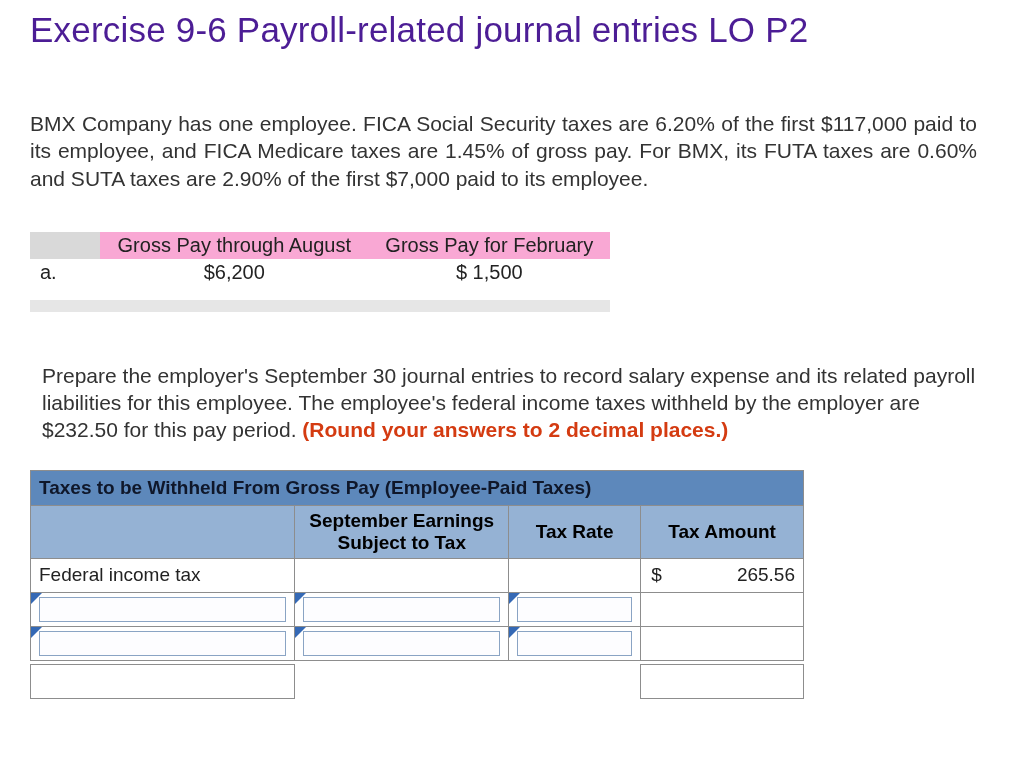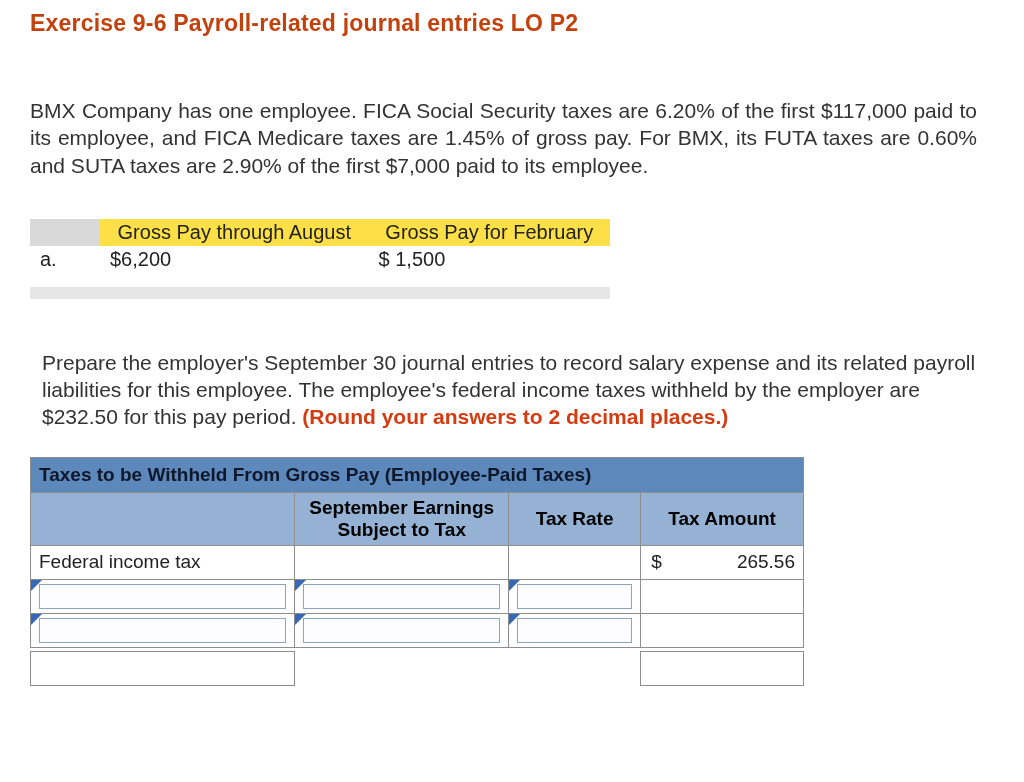--- a/index.html
+++ b/index.html
@@ -8,23 +8,23 @@
     background: #fff;
     font-family: Arial, Helvetica, sans-serif;
     color: #222;
     width: 1024px;
   }
   .page {
     padding: 6px 30px 40px 30px;
     box-sizing: border-box;
   }
   .title {
-    font-size: 23px;
-    font-weight: 700;
-    color: #c2410c;
+    font-size: 35px;
+    font-weight: 400;
+    color: #4c1d95;
     margin: 4px 0 60px 0;
     letter-spacing: 0.2px;
   }
   .intro {
     font-size: 21px;
     color: #333;
     line-height: 1.3;
     text-align: justify;
     margin: 0 17px 40px 0;
     max-width: 960px;
@@ -36,26 +36,27 @@
     margin-bottom: 14px;
   }
   .gross-table {
     border-collapse: collapse;
     width: 100%;
     font-size: 20px;
     color: #222;
   }
   .gross-table th {
     font-weight: 400;
-    background: #fde047;
+    background: #f9a8d4;
     padding: 2px 10px;
     text-align: center;
   }
   .gross-table td {
     padding: 2px 10px;
+    text-align: center;
     background: #fff;
   }
   .gross-table td.row-label {
     text-align: left;
     width: 50px;
   }
   .gross-table .lead-cell {
     width: 50px;
     background: #d9d9d9;
   }

